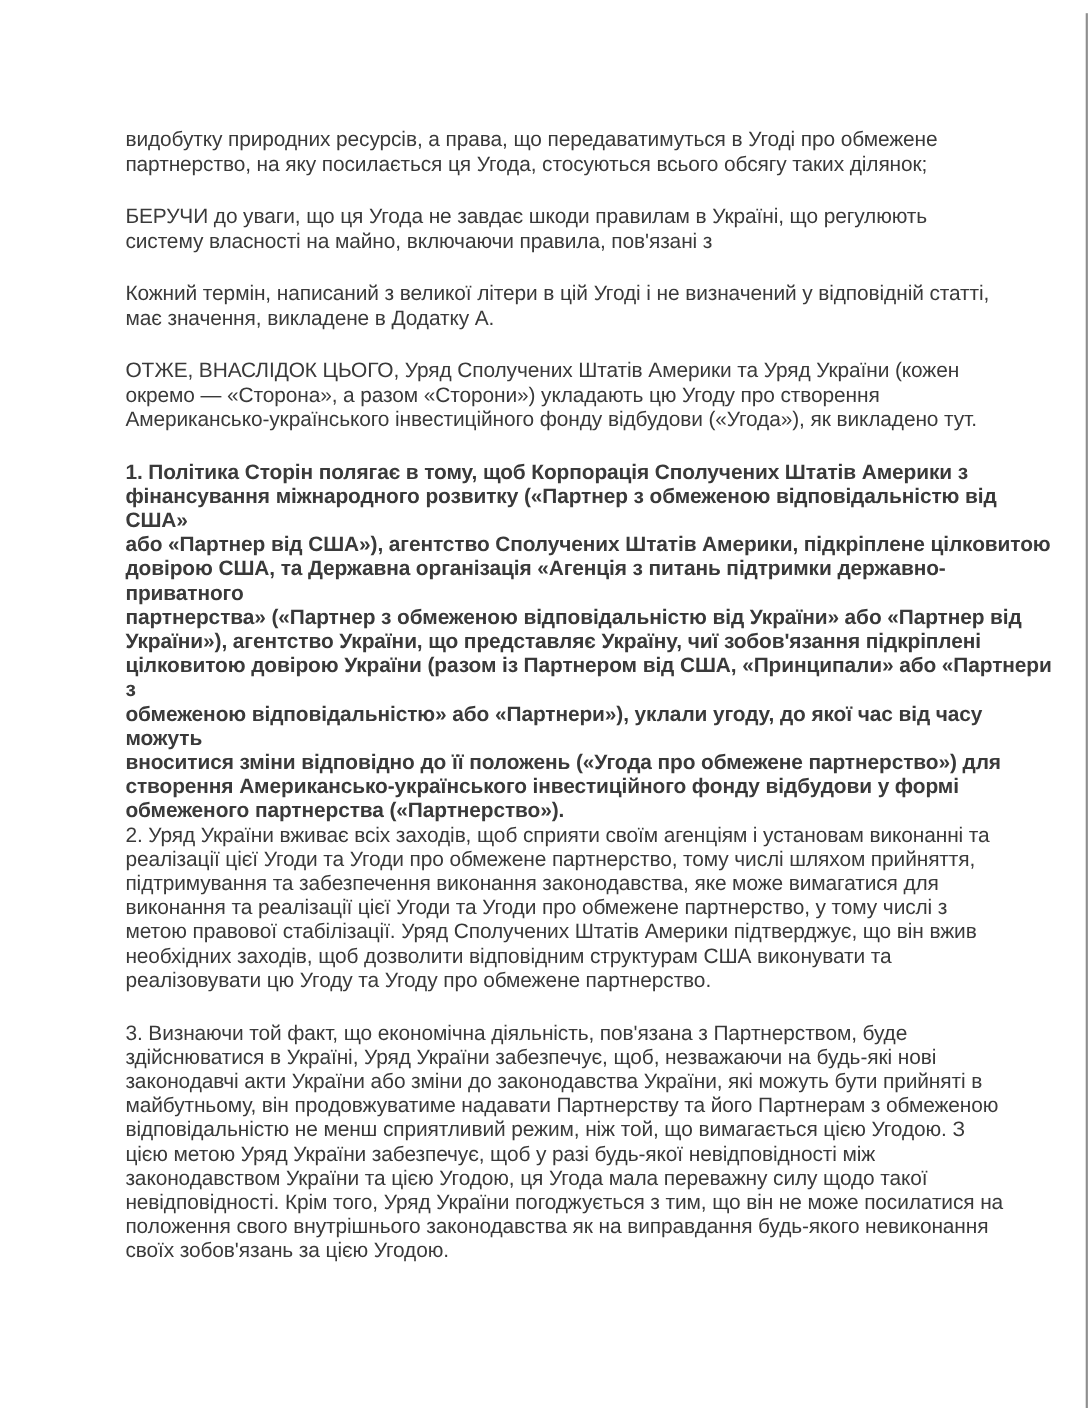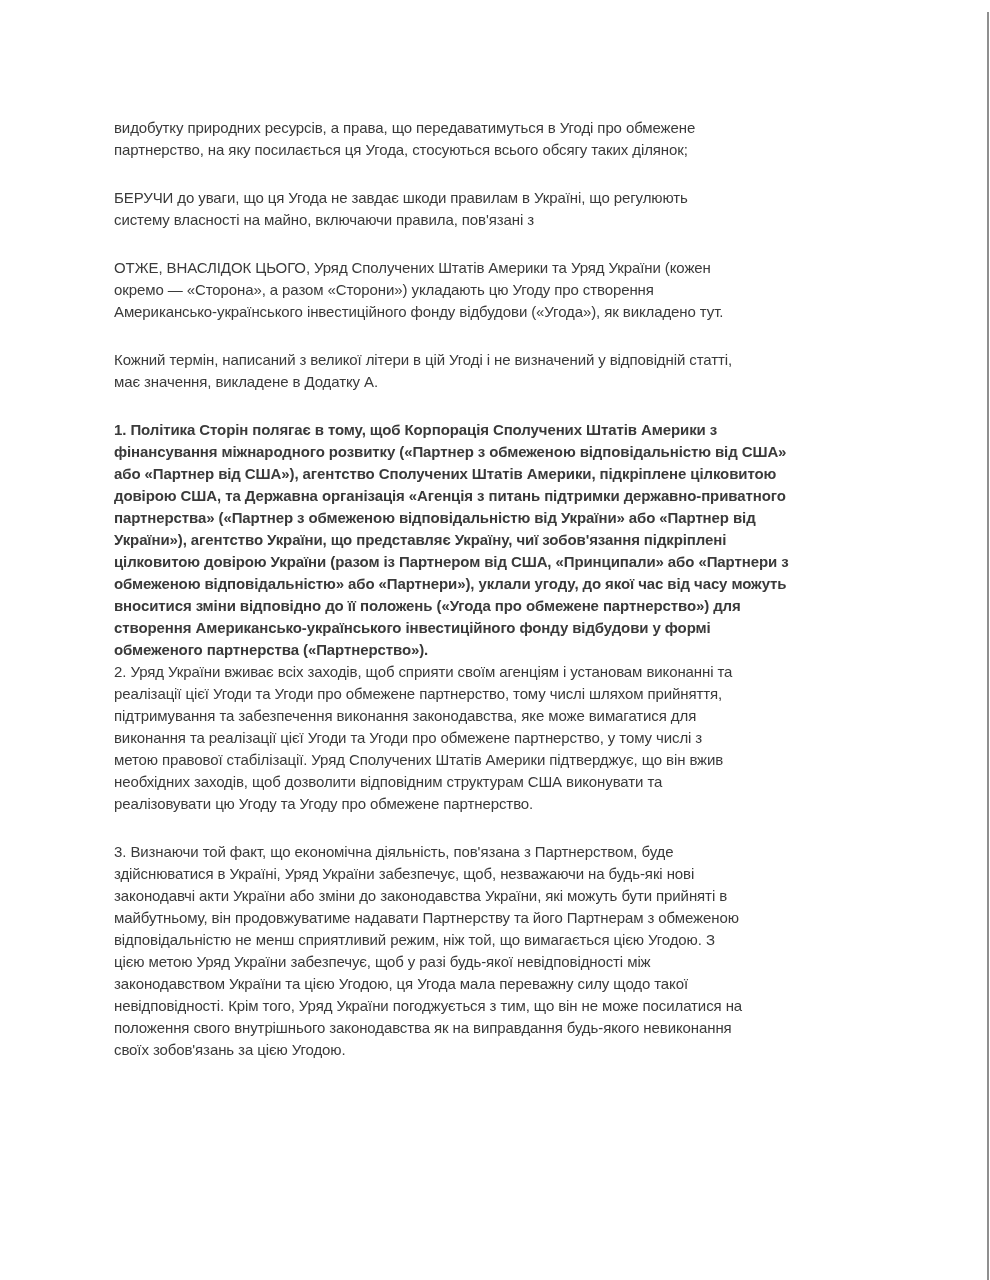--- a/index.html
+++ b/index.html
@@ -22,21 +22,21 @@
     width: 2px;
     height: calc(100% - 12px);
     background: #8f8f8f;
   }
   .doc-body {
     position: absolute;
     left: 114px;
     top: 117px;
     width: 845px;
     color: #3a3a3a;
-    font-size: 15px;
+    font-size: 19px;
     line-height: 22px;
     letter-spacing: -0.1px;
   }
   .doc-body p {
     margin: 0 0 26px 0;
     white-space: pre-line;
     text-align: left;
   }
   .doc-body p.no-gap {
     margin-bottom: 0;
@@ -46,25 +46,25 @@
 </head>
 <body>
 
 <div class="page">
   <div class="page-right-border"></div>
   <div class="doc-body">
     <p>видобутку природних ресурсів, а права, що передаватимуться в Угоді про обмежене
 партнерство, на яку посилається ця Угода, стосуються всього обсягу таких ділянок;</p>
     <p>БЕРУЧИ до уваги, що ця Угода не завдає шкоди правилам в Україні, що регулюють
 систему власності на майно, включаючи правила, пов'язані з</p>
+    <p>Кожний термін, написаний з великої літери в цій Угоді і не визначений у відповідній статті,
+має значення, викладене в Додатку А.</p>
     <p>ОТЖЕ, ВНАСЛІДОК ЦЬОГО, Уряд Сполучених Штатів Америки та Уряд України (кожен
 окремо — «Сторона», а разом «Сторони») укладають цю Угоду про створення
 Американсько-українського інвестиційного фонду відбудови («Угода»), як викладено тут.</p>
-    <p>Кожний термін, написаний з великої літери в цій Угоді і не визначений у відповідній статті,
-має значення, викладене в Додатку А.</p>
     <p class="no-gap">1. Політика Сторін полягає в тому, щоб Корпорація Сполучених Штатів Америки з
 фінансування міжнародного розвитку («Партнер з обмеженою відповідальністю від США»
 або «Партнер від США»), агентство Сполучених Штатів Америки, підкріплене цілковитою
 довірою США, та Державна організація «Агенція з питань підтримки державно-приватного
 партнерства» («Партнер з обмеженою відповідальністю від України» або «Партнер від
 України»), агентство України, що представляє Україну, чиї зобов'язання підкріплені
 цілковитою довірою України (разом із Партнером від США, «Принципали» або «Партнери з
 обмеженою відповідальністю» або «Партнери»), уклали угоду, до якої час від часу можуть
 вноситися зміни відповідно до її положень («Угода про обмежене партнерство») для
 створення Американсько-українського інвестиційного фонду відбудови у формі

